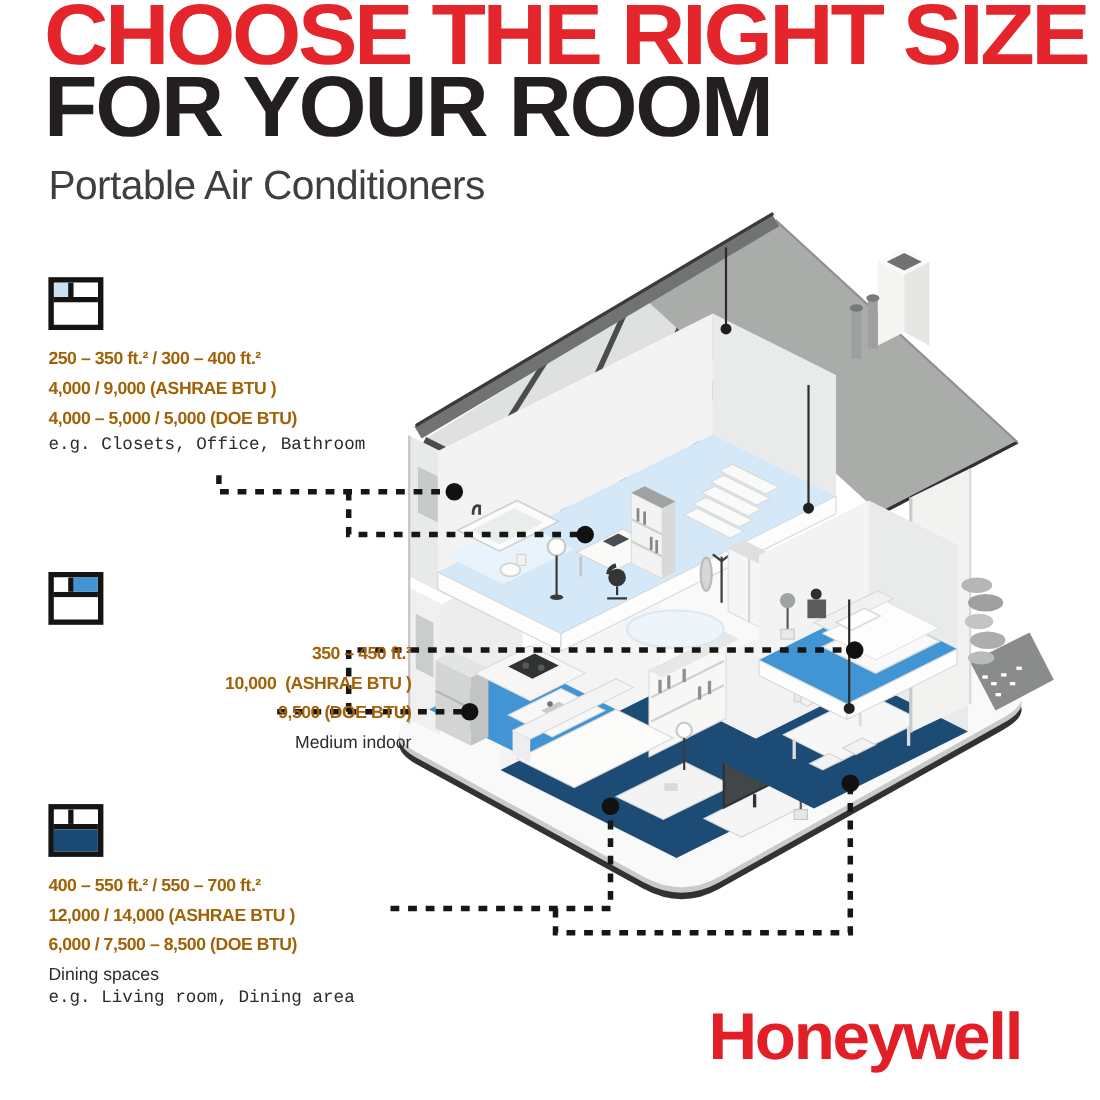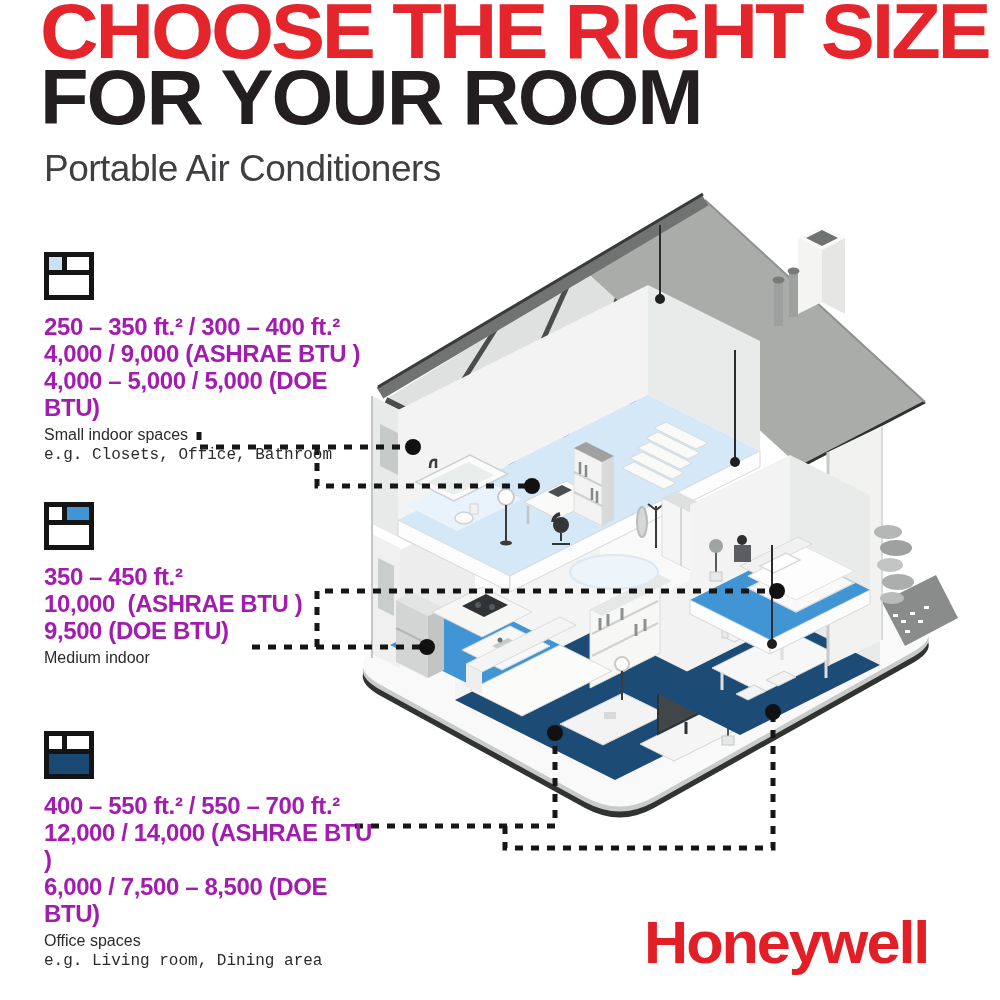--- a/index.html
+++ b/index.html
@@ -20,31 +20,31 @@
     font-size:78px;font-weight:bold;letter-spacing:-2px;
     color:#231F20;transform:scaleX(1.02);transform-origin:left top;
     white-space:nowrap;
   }
   .subtitle{
     position:absolute;left:44px;top:148px;
     font-size:37px;font-weight:normal;color:#3F3E40;letter-spacing:-0.5px;
   }
   
   .size-block{position:absolute;left:44px;width:330px;}
-  .sb-1{top:252px;} .sb-2{top:502px;} .sb-3{top:731px;}
+  .sb-1{top:252px;} .sb-2{top:520px;text-align:right;} .sb-3{top:731px;}
   .room-icon{width:40px;height:38px;border:5px solid #141414;background:#fff;margin-bottom:13px;}
   .room-icon .top-row{display:flex;height:13px;border-bottom:5px solid #141414;}
   .room-icon .c1{width:13px;border-right:5px solid #141414;background:#fff;}
   .room-icon .c2{flex:1;background:#fff;}
   .room-icon .bottom{height:20px;background:#fff;}
   .icon-small .c1{background:#C9E1F3;}
   .icon-medium .c2{background:#4295D5;}
   .icon-large .bottom{background:#1A4973;}
   .spec-line{
-    font-size:24px;font-weight:bold;color:#a21caf;line-height:27px;
+    font-size:16px;font-weight:bold;color:#a16207;line-height:27px;
     letter-spacing:-0.4px;white-space:pre-wrap;
   }
   .cat-line{font-size:16px;color:#2B2A2C;line-height:20px;margin-top:4px;}
   .eg-line{font-size:16px;color:#2B2A2C;line-height:20px;font-family:Liberation Mono, monospace;}
   
   .house-svg{position:absolute;left:0;top:0;width:1000px;height:1000px;}
   
   .logo{
     position:absolute;left:644px;top:908px;
     font-size:60px;font-weight:bold;letter-spacing:-2px;color:#E21E26;
@@ -347,21 +347,20 @@
   <div class="room-icon icon-small">
     <div class="top-row">
         <div class="c1"></div>
         <div class="c2"></div>
       </div>
     <div class="bottom"></div>
   </div>
   <div class="spec-line">250 – 350 ft.² / 300 – 400 ft.²</div>
   <div class="spec-line">4,000 / 9,000 (ASHRAE BTU )</div>
   <div class="spec-line">4,000 – 5,000 / 5,000 (DOE BTU)</div>
-  <div class="cat-line">Small indoor spaces</div>
   <div class="eg-line">e.g. Closets, Office, Bathroom</div>
 </div>
 
 <div class="size-block sb-2">
   <div class="room-icon icon-medium">
     <div class="top-row">
         <div class="c1"></div>
         <div class="c2"></div>
       </div>
     <div class="bottom"></div>
@@ -376,17 +375,17 @@
   <div class="room-icon icon-large">
     <div class="top-row">
         <div class="c1"></div>
         <div class="c2"></div>
       </div>
     <div class="bottom"></div>
   </div>
   <div class="spec-line">400 – 550 ft.² / 550 – 700 ft.²</div>
   <div class="spec-line">12,000 / 14,000 (ASHRAE BTU )</div>
   <div class="spec-line">6,000 / 7,500 – 8,500 (DOE BTU)</div>
-  <div class="cat-line">Office spaces</div>
+  <div class="cat-line">Dining spaces</div>
   <div class="eg-line">e.g. Living room, Dining area</div>
 </div>
 
 <div class="logo">Honeywell</div>
 
 </body></html>

